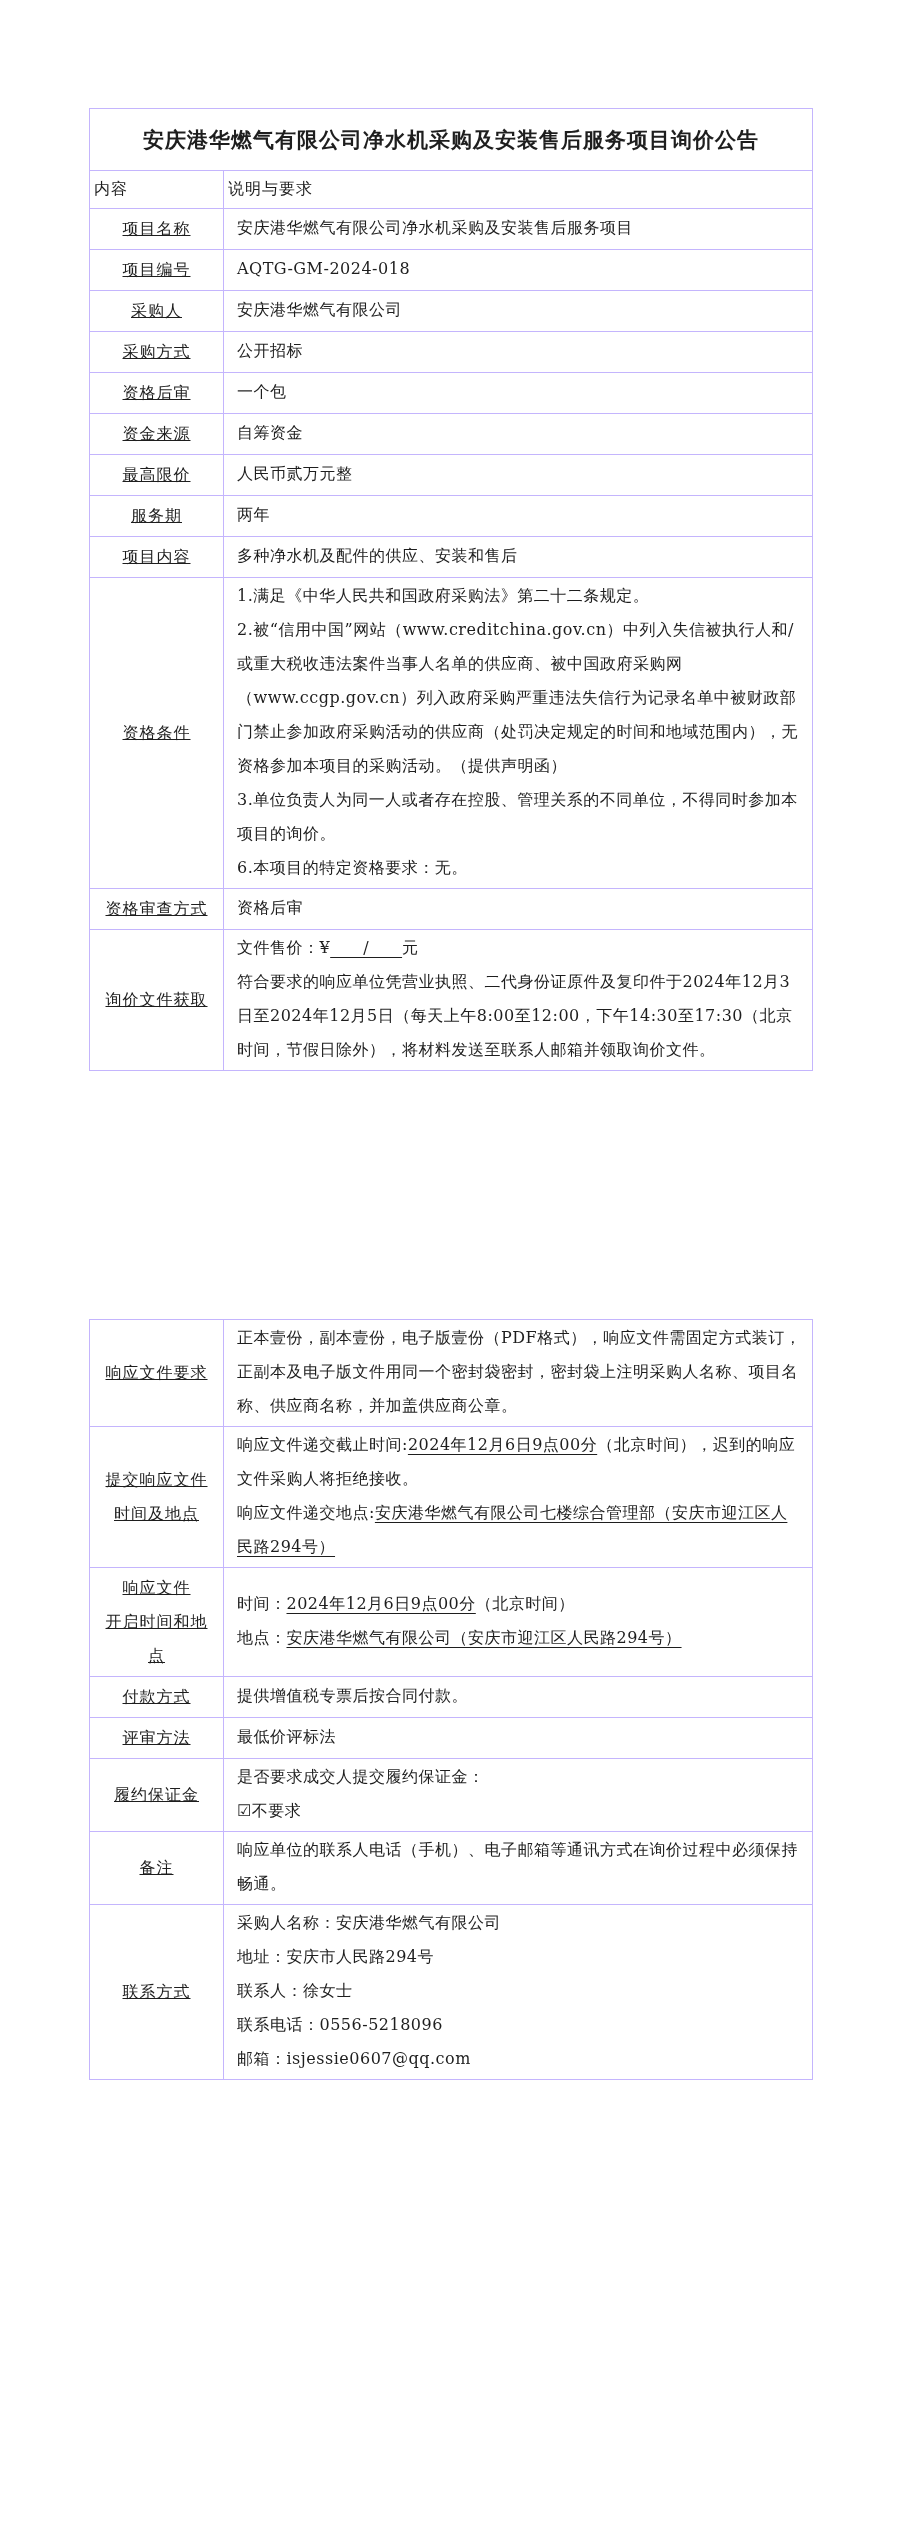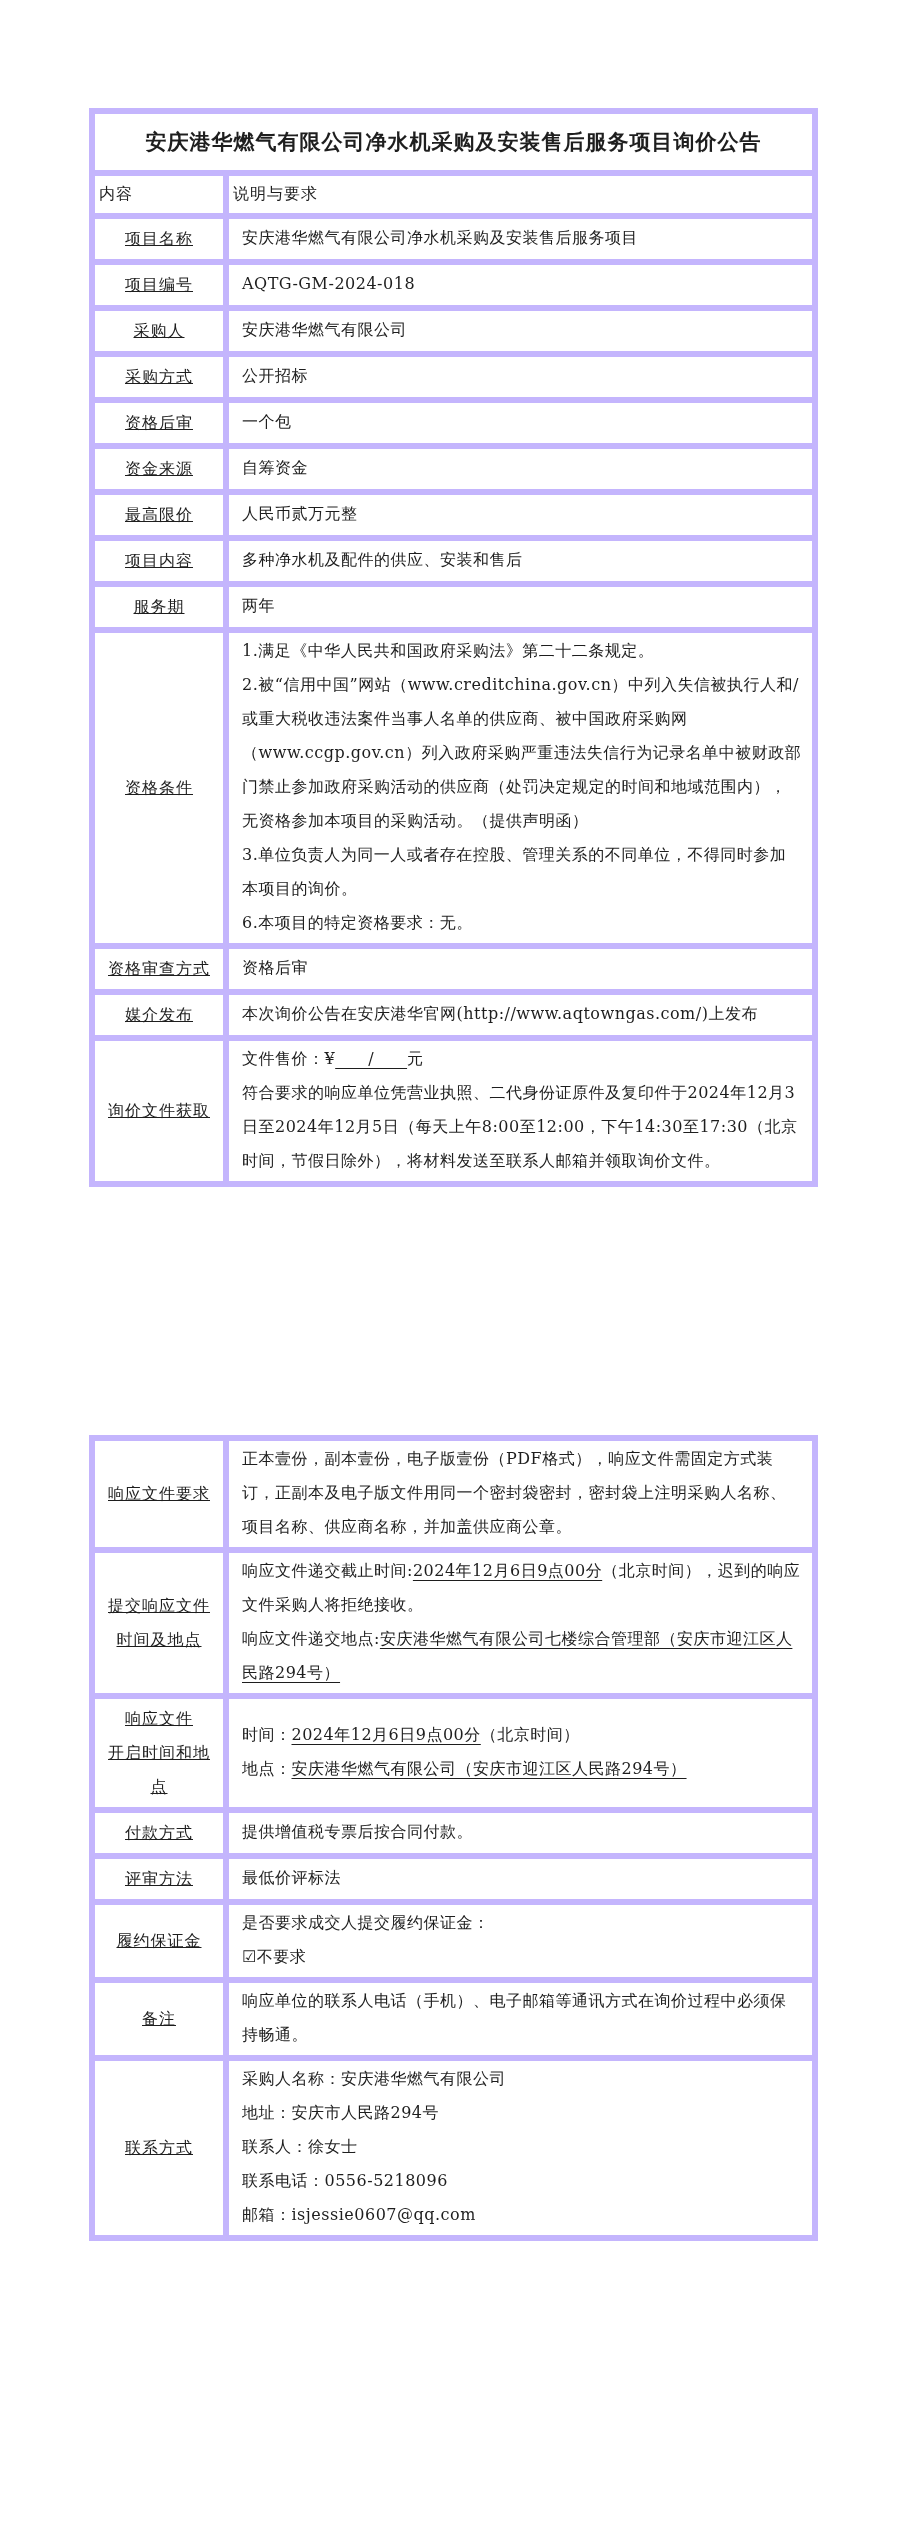--- a/index.html
+++ b/index.html
@@ -24,21 +24,21 @@
     width: 723px;
     margin-left: 89px;
     border-collapse: collapse;
     table-layout: fixed;
     font-size: 16px;
     color: #1e1e1e;
   }
   #announcement-table { margin-top: 108px; }
   #response-table   { margin-top: 248px; }
   td {
-    border: 6px solid #c4b5fd;
+    border: 1px solid #c4b5fd;
     box-sizing: border-box;
   }
   .title-cell {
     height: 62px;
     text-align: center;
     vertical-align: middle;
     font-weight: bold;
     font-size: 21px;
     letter-spacing: 1px;
     padding: 2px 6px;
@@ -128,50 +128,44 @@
             <div class="para"><span>自筹资金</span></div>
           </td>
         </tr>
         <tr>
           <td class="label-cell">最高限价</td>
           <td class="content-cell">
             <div class="para"><span>人民币贰万元整</span></div>
           </td>
         </tr>
         <tr>
+          <td class="label-cell">服务期</td>
+          <td class="content-cell">
+            <div class="para"><span>两年</span></div>
+          </td>
+        </tr>
+        <tr>
           <td class="label-cell">项目内容</td>
           <td class="content-cell">
             <div class="para"><span>多种净水机及配件的供应、安装和售后</span></div>
-          </td>
-        </tr>
-        <tr>
-          <td class="label-cell">服务期</td>
-          <td class="content-cell">
-            <div class="para"><span>两年</span></div>
           </td>
         </tr>
         <tr>
           <td class="label-cell">资格条件</td>
           <td class="content-cell">
             <div class="para"><span>1.满足《中华人民共和国政府采购法》第二十二条规定。</span></div>
             <div class="para"><span>2.被“信用中国”网站（www.creditchina.gov.cn）中列入失信被执行人和/或重大税收违法案件当事人名单的供应商、被中国政府采购网（www.ccgp.gov.cn）列入政府采购严重违法失信行为记录名单中被财政部门禁止参加政府采购活动的供应商（处罚决定规定的时间和地域范围内），无资格参加本项目的采购活动。（提供声明函）</span></div>
             <div class="para"><span>3.单位负责人为同一人或者存在控股、管理关系的不同单位，不得同时参加本项目的询价。</span></div>
             <div class="para"><span>6.本项目的特定资格要求：无。</span></div>
           </td>
         </tr>
         <tr>
           <td class="label-cell">资格审查方式</td>
           <td class="content-cell">
             <div class="para"><span>资格后审</span></div>
-          </td>
-        </tr>
-        <tr>
-          <td class="label-cell">媒介发布</td>
-          <td class="content-cell">
-            <div class="para"><span>本次询价公告在安庆港华官网(http://www.aqtowngas.com/)上发布</span></div>
           </td>
         </tr>
         <tr>
           <td class="label-cell">询价文件获取</td>
           <td class="content-cell">
             <div class="para"><span>文件售价：¥</span><span class="u">　　/　　</span><span>元</span></div>
             <div class="para"><span>符合要求的响应单位凭营业执照、二代身份证原件及复印件于2024年12月3日至2024年12月5日（每天上午8:00至12:00，下午14:30至17:30（北京时间，节假日除外），将材料发送至联系人邮箱并领取询价文件。</span></div>
           </td>
         </tr>
       </tbody>

